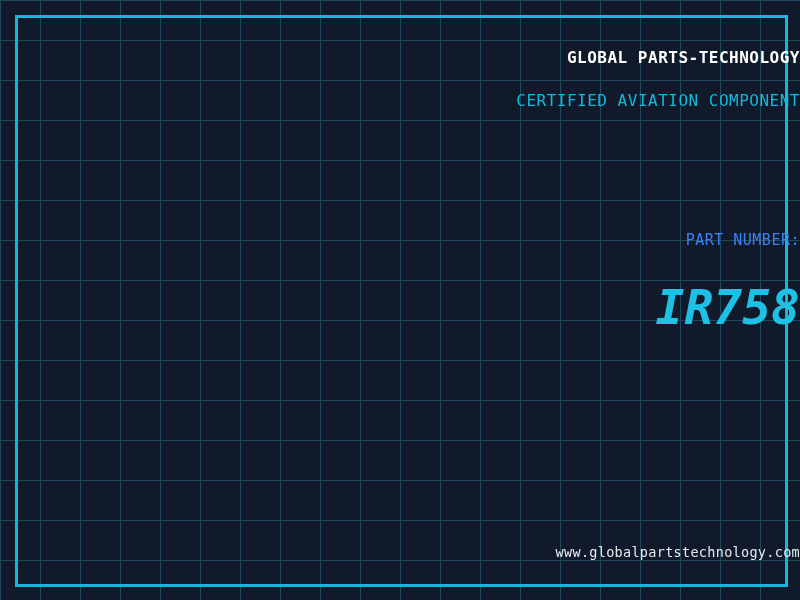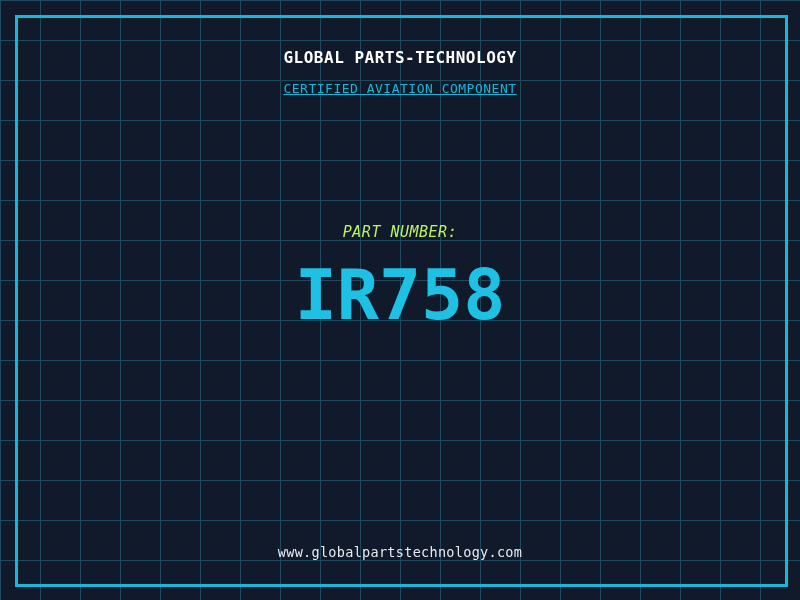--- a/index.html
+++ b/index.html
@@ -24,51 +24,50 @@
     top: 15px;
     right: 12px;
     bottom: 13px;
     border: 3px solid var(--accent-color, #14b8da);
     pointer-events: none;
   }
   .txt {
     position: absolute;
     left: 0;
     width: 100%;
-    text-align: center;
+    text-align: right;
     white-space: nowrap;
   }
   .brand-title {
     top: 48px;
     font-size: 16px;
     font-weight: bold;
     color: #ffffff;
     letter-spacing: 0.5px;
   }
   .tagline {
-    top: 81px;
-    font-size: 13px;
+    top: 91px;
+    font-size: 16px;
     color: var(--accent-color, #2fb4d8);
     letter-spacing: 0.5px;
-    text-decoration: underline;
   }
   .part-label {
-    top: 223px;
+    top: 231px;
     font-size: 15px;
-    color: #bef264;
+    color: #3b82f6;
     letter-spacing: 0.5px;
-    font-style: italic;
   }
   .part-number {
-    top: 259px;
-    font-size: 70px;
+    top: 271px;
+    font-size: 48px;
     line-height: 72px;
     font-weight: bold;
     color: var(--part-color, #1ec1e4);
     letter-spacing: 0px;
+    font-style: italic;
   }
   .website {
     top: 530px;
     font-size: 13.5px;
     color: #e8ecf0;
     letter-spacing: 0.3px;
     margin-top: 14px;
   }
 </style>
 </head>

